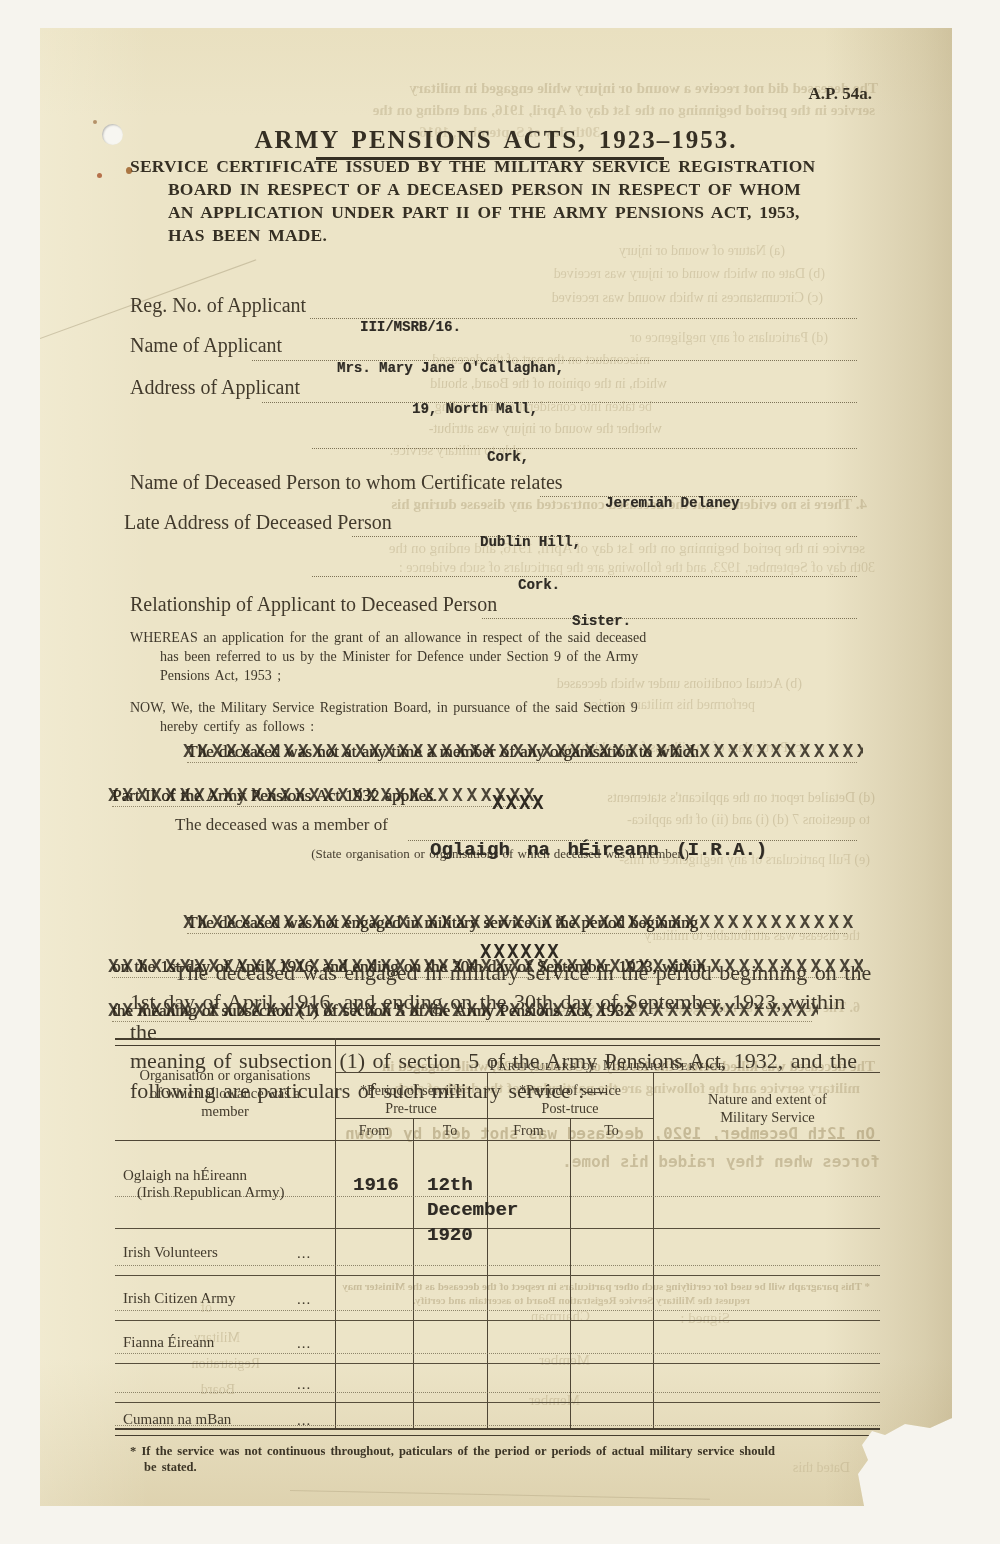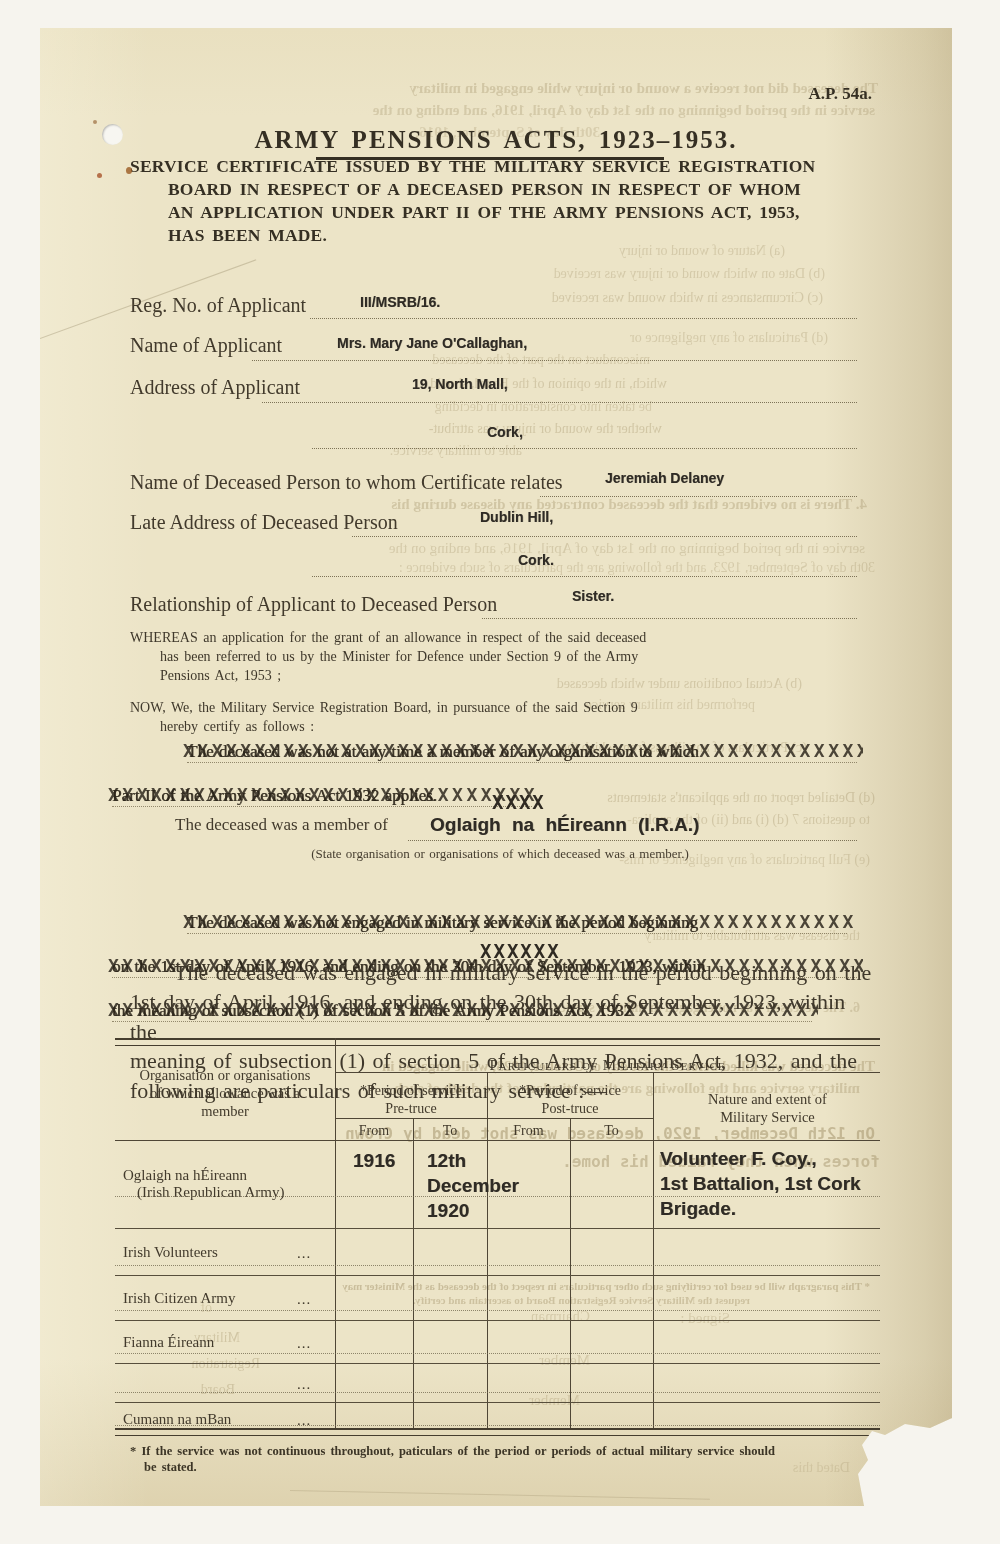--- a/index.html
+++ b/index.html
@@ -16,21 +16,21 @@
   }
   .abs{position:absolute;}
   .label{font-size:20px;color:#423a2c;}
   .para{font-size:14px;line-height:1.34;color:#3f382b;white-space:pre-line;word-spacing:2px;}
   .hang30{padding-left:30px;text-indent:-30px;}
   .heading{font-weight:bold;font-size:17.5px;line-height:1.32;color:#352f23;white-space:pre-line;word-spacing:3px;letter-spacing:.2px;padding-left:38px;text-indent:-38px;}
   .title{font-weight:bold;font-size:25px;letter-spacing:2px;color:#352f23;text-align:center;word-spacing:4px;}
   .formno{font-weight:bold;font-size:17px;color:#352f23;text-align:right;}
   .small-cap{font-variant:small-caps;margin-top:8px;}
   
-  .typed{font-family:Liberation Sans, sans-serif;font-weight:700;color:#2f2b25;text-shadow:.5px 0 rgba(45,40,32,.45);white-space:pre;}
+  .typed{font-family:Liberation Mono, monospace;font-weight:700;color:#2f2b25;text-shadow:.5px 0 rgba(45,40,32,.45);white-space:pre;margin-top:25px;}
   .typed14{font-size:14px;}
   .typed19{font-size:19px;line-height:25px;}
   .dotline{border-bottom:1.5px dotted #7d7357;height:0;}
   .vline{position:absolute;width:1px;background:#4f4636;}
   .hline{position:absolute;height:1px;background:#4f4636;}
   .dblrule{position:absolute;height:5px;border-top:2.5px solid #453d2e;border-bottom:1px solid #453d2e;}
   .caption{font-size:13px;color:#453d2f;text-align:center;word-spacing:1px;}
   
   .struckline{position:relative;white-space:nowrap;border-bottom:1px dotted rgba(110,98,70,.7);}
   .struckline .st{font-size:17px;color:#3a33264;color:#3a3326;text-shadow:.6px 0 rgba(50,43,30,.8);word-spacing:1px;}
@@ -120,21 +120,21 @@
     <div class="abs dotline" style="left:222px;top:374px;width:595px;"></div>
     <div class="abs typed typed14" style="left:372px;top:348px;">19, North Mall,</div>
 
     <div class="abs dotline" style="left:272px;top:420px;width:545px;"></div>
     <div class="abs typed typed14" style="left:447px;top:396px;">Cork,</div>
 
     <div class="abs label" style="left:90px;top:443px;">Name of Deceased Person to whom Certificate relates</div>
     <div class="abs dotline" style="left:500px;top:468px;width:317px;"></div>
     <div class="abs typed typed14" style="left:565px;top:442px;">Jeremiah Delaney</div>
 
-    <div class="abs label" style="left:90px;top:483px;">Late Address of Deceased Person</div>
+    <div class="abs label" style="left:84px;top:483px;">Late Address of Deceased Person</div>
     <div class="abs dotline" style="left:312px;top:508px;width:505px;"></div>
     <div class="abs typed typed14" style="left:440px;top:481px;">Dublin Hill,</div>
 
     <div class="abs dotline" style="left:272px;top:548px;width:545px;"></div>
     <div class="abs typed typed14" style="left:478px;top:524px;">Cork.</div>
 
     <div class="abs label" style="left:90px;top:565px;">Relationship of Applicant to Deceased Person</div>
     <div class="abs dotline" style="left:442px;top:590px;width:375px;"></div>
     <div class="abs typed typed14" style="left:532px;top:560px;">Sister.</div>
 
@@ -250,23 +250,20 @@
             <div class="guide"></div>
           </div>
         </div>
 
       <div class="abs" style="left:0;top:158px;width:765px;border-bottom:1px dotted rgba(110,100,75,.75);"></div>
 
       <div class="abs typed typed19" style="left:238px;top:110px;">1916</div>
       <div class="abs typed typed19" style="left:312px;top:110px;white-space:pre-line;">12th
 December
 1920</div>
-      <div class="abs typed typed19" style="left:545px;top:108px;white-space:pre-line;">Volunteer F. Coy.,
-1st Battalion, 1st Cork
-Brigade.</div>
 
       <div class="dblrule" style="left:0;top:390px;width:765px;"></div>
     </div>
 
     <div class="abs footnote" style="left:90px;top:1415px;width:748px;">* If the service was not continuous throughout, paticulars of the period or periods of actual military service should
 be stated.</div>
 
     <div class="hole" style="left:62px;top:96px;width:21px;height:21px;"></div>
     <div class="speck" style="left:86px;top:139px;width:6px;height:7px;background:#9a5a22;opacity:.8;"></div>
     <div class="speck" style="left:57px;top:145px;width:5px;height:5px;background:#a34a20;opacity:.75;"></div>

